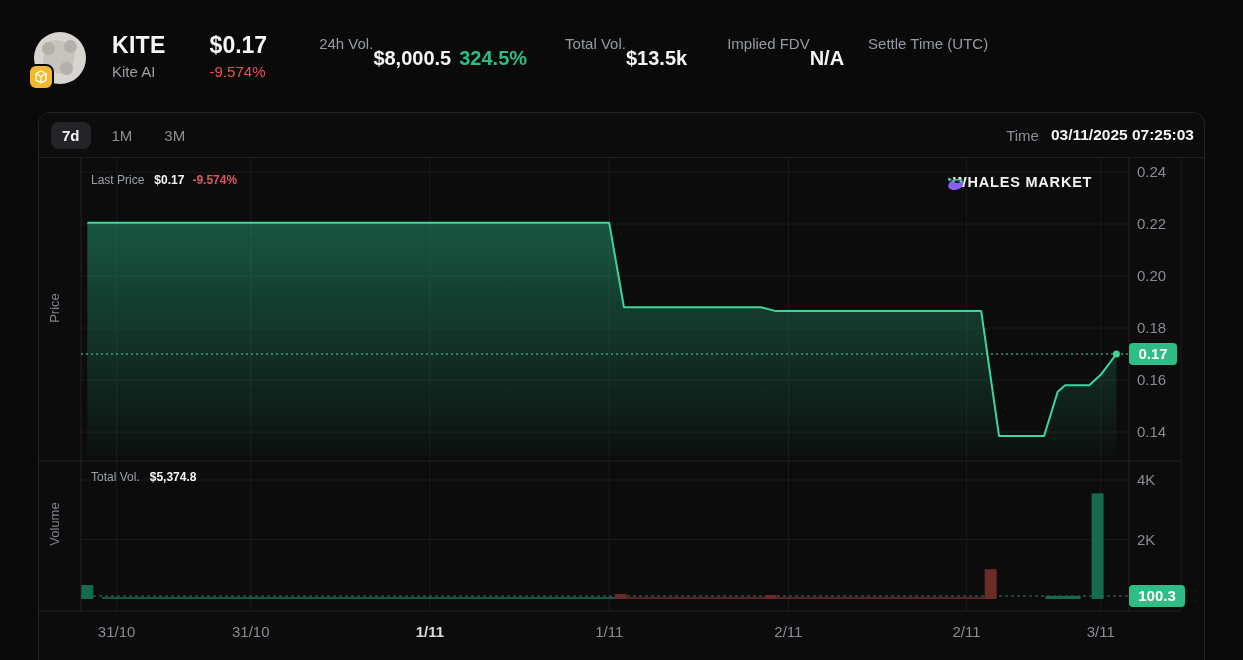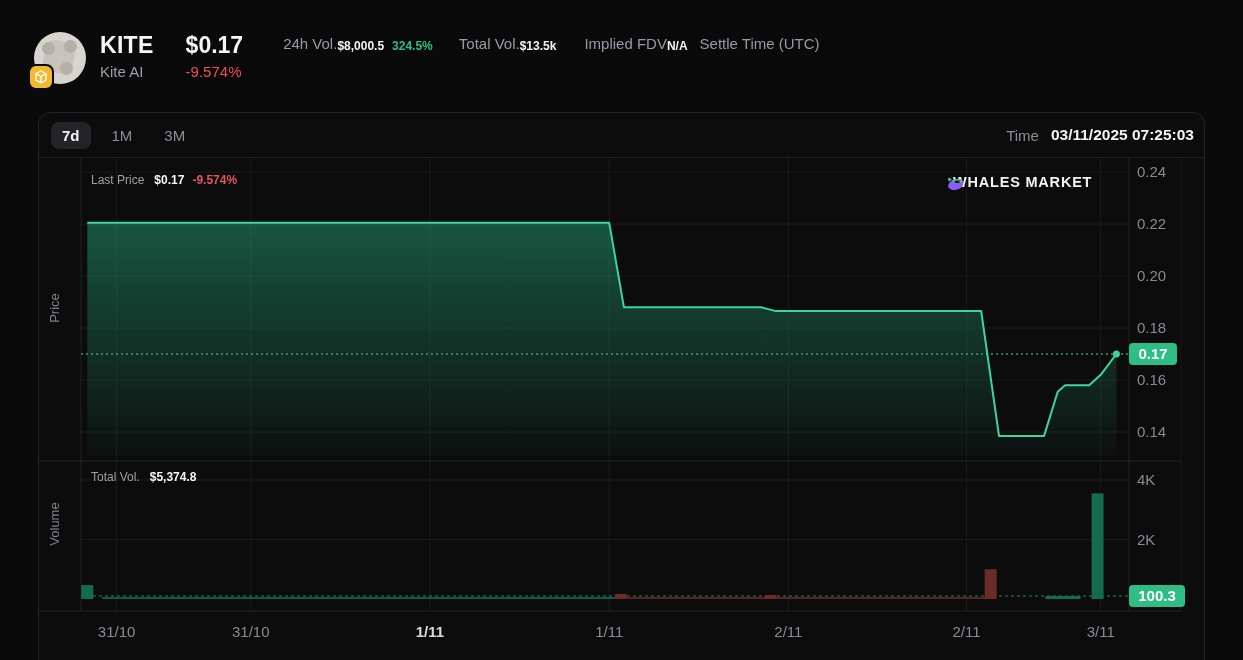--- a/index.html
+++ b/index.html
@@ -1,35 +1,35 @@
 <!DOCTYPE html>
 <html><head>
 <meta charset="utf-8">
 <style>
   * { margin:0; padding:0; box-sizing:border-box; }
   html,body { width:1243px; height:660px; background:#0a0a0b; overflow:hidden;
               font-family:"Liberation Sans", sans-serif; }
   
-  .token-header { display:flex; align-items:flex-start; padding:32px 4px 0 34px; height:96px; }
+  .token-header { display:flex; align-items:flex-start; padding:32px 4px 0 34px; height:96px;gap:12px; }
   .avatar-wrap { position:relative; width:52px; height:52px; margin-right:14px; }
   .avatar { width:52px; height:52px; border-radius:50%; background:#d8d5d0; position:relative; overflow:hidden; }
   .avatar .blob { position:absolute; background:#b3afa9; border-radius:50%; }
   .avatar .blob.b1 { width:13px; height:13px; left:8px; top:10px; }
   .avatar .blob.b2 { width:13px; height:13px; left:30px; top:8px; }
   .avatar .blob.b3 { width:13px; height:13px; left:26px; top:30px; }
   .avatar .tri { position:absolute; left:10px; top:9px; width:30px; height:32px; background:#c7c3bd; border-radius:10px; transform:rotate(12deg); z-index:-0; }
   .avatar-badge { position:absolute; left:-6px; bottom:-6px; width:26px; height:26px; background:#f3ba2f; border-radius:8px; border:2px solid #0a0a0b; display:flex; align-items:center; justify-content:center; }
   .hcol { display:flex; flex-direction:column; }
   .sym { color:#f5f6f7; font-size:23px; font-weight:bold; letter-spacing:.3px; line-height:26px; }
   .subname { color:#9aa0a7; font-size:15px; margin-top:5px; }
   .price-big { color:#f5f6f7; font-size:23px; font-weight:bold; line-height:26px; }
   .chg-red { color:#ee4f56; font-size:15px; margin-top:5px; }
   .stat { display:flex; flex-direction:row; padding-top:3px; }
   .stat-label { color:#969ba3; font-size:15px; line-height:18px; }
-  .stat-val { color:#f3f4f6; font-size:12px; font-weight:bold; margin-top:4px;text-align:center; }
+  .stat-val { color:#f3f4f6; font-size:20px; font-weight:bold; margin-top:12px;text-align:center; }
   .stat-val .green { color:#2ebd85; margin-left:8px; }
   .pill { display:inline-block; background:#2c2c31; color:#d2d4d7; font-size:12.5px; font-weight:bold; padding:5px 11px; border-radius:999px; margin-top:5px; }
   .g-info { margin-right:32px; } .g-price { margin-right:40px; } .g-vol { margin-right:26px; }
   .g-total { margin-right:28px; } .g-fdv { margin-right:12px; }
   
   .panel { position:relative; width:1167px; margin:16px 0 0 38px; height:572px;
            background:#0c0c0d; border:1px solid #232329; border-radius:12px; }
   .toolbar { height:45px; display:flex; align-items:center; padding:0 10px 0 12px; border-bottom:1px solid #1f1f23; }
   .range-btn { font-size:15px; color:#8a8f97; background:transparent; border:none; padding:5px 11px; border-radius:8px; cursor:pointer; font-family:inherit; }
   .range-btn.active { background:#242428; color:#f3f4f6; font-weight:bold; }

